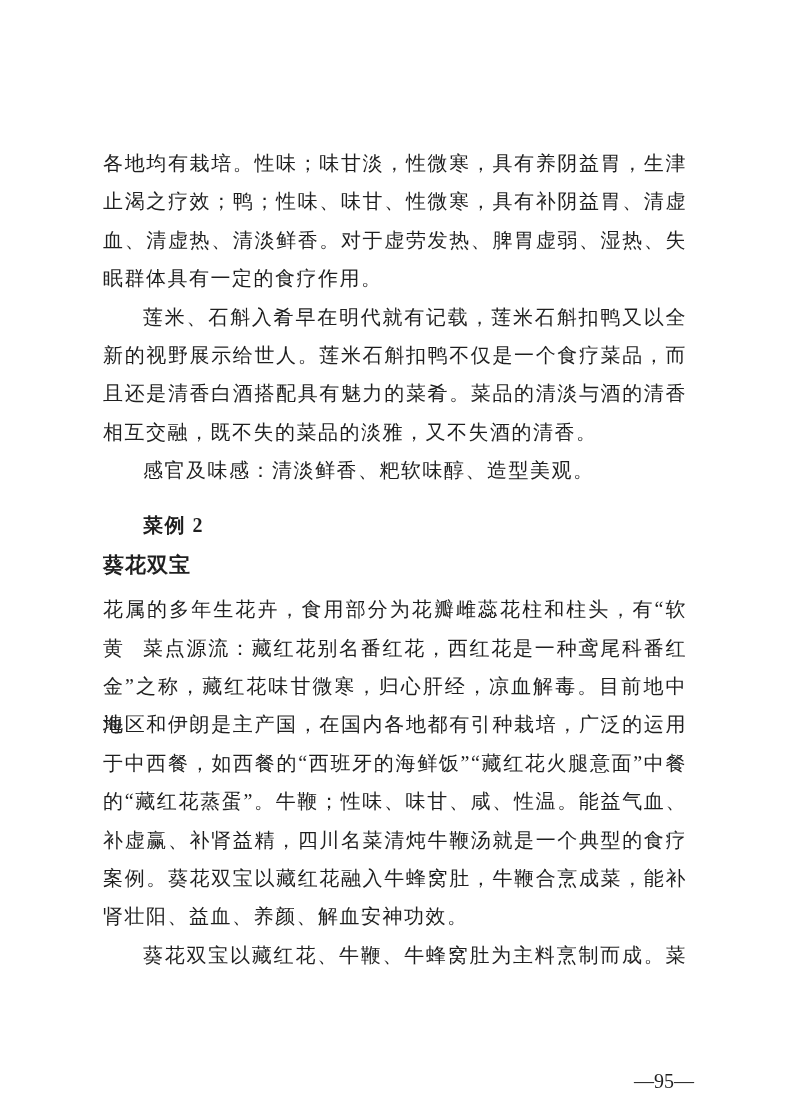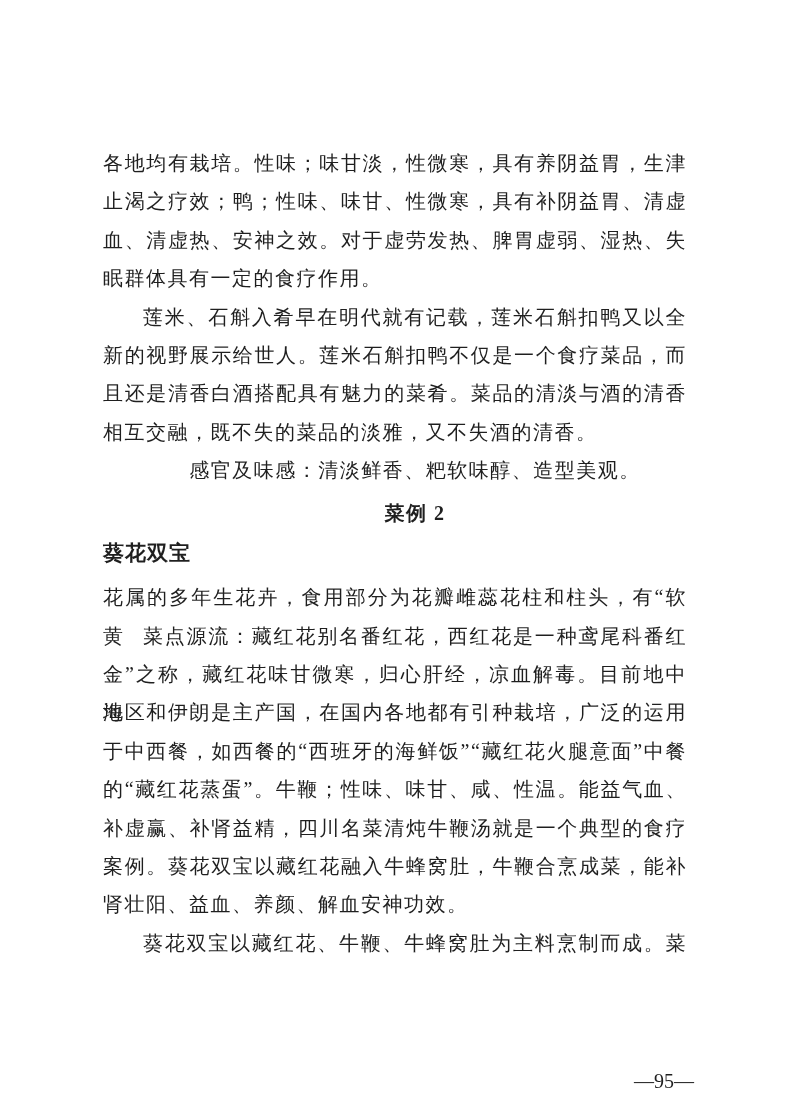--- a/index.html
+++ b/index.html
@@ -32,28 +32,27 @@
     color: #1f1f1f;
   }
   .line.jfull {
     white-space: normal;
     text-align: justify;
     text-align-last: justify;
     text-justify: inter-character;
   }
   .line.indent {
     padding-left: 40px;
-    text-align: center;
   }
   .line.indent.jfull {
     padding-left: 40px;
   }
   .line.heading {
     font-weight: bold;
-    margin-top: 4px;
+    margin-top: 16px;
   }
   .line.title {
     font-weight: bold;
     letter-spacing: 1px;
     font-size: 21px;
     margin-top: 2px;
     margin-bottom: 6px;
     white-space: normal;
   }
   .page-number {
@@ -66,21 +65,21 @@
     font-family: "Liberation Serif", "DejaVu Serif", serif;
   }
 </style>
 </head>
 <body>
 
 <div class="page">
   <div class="text-block">
     <div class="line jfull">各地均有栽培。性味；味甘淡，性微寒，具有养阴益胃，生津</div>
     <div class="line jfull">止渴之疗效；鸭；性味、味甘、性微寒，具有补阴益胃、清虚</div>
-    <div class="line jfull">血、清虚热、安神之效。对于虚劳发热、脾胃虚弱、湿热、失</div>
+    <div class="line jfull">血、清虚热、清淡鲜香。对于虚劳发热、脾胃虚弱、湿热、失</div>
     <div class="line">眠群体具有一定的食疗作用。</div>
     <div class="line jfull indent">莲米、石斛入肴早在明代就有记载，莲米石斛扣鸭又以全</div>
     <div class="line jfull">新的视野展示给世人。莲米石斛扣鸭不仅是一个食疗菜品，而</div>
     <div class="line jfull">且还是清香白酒搭配具有魅力的菜肴。菜品的清淡与酒的清香</div>
     <div class="line">相互交融，既不失的菜品的淡雅，又不失酒的清香。</div>
     <div class="line indent">感官及味感：清淡鲜香、粑软味醇、造型美观。</div>
     <div class="line heading indent">菜例 2</div>
     <div class="line title">葵花双宝</div>
     <div class="line jfull">花属的多年生花卉，食用部分为花瓣雌蕊花柱和柱头，有“软黄</div>
     <div class="line jfull indent">菜点源流：藏红花别名番红花，西红花是一种鸢尾科番红</div>

